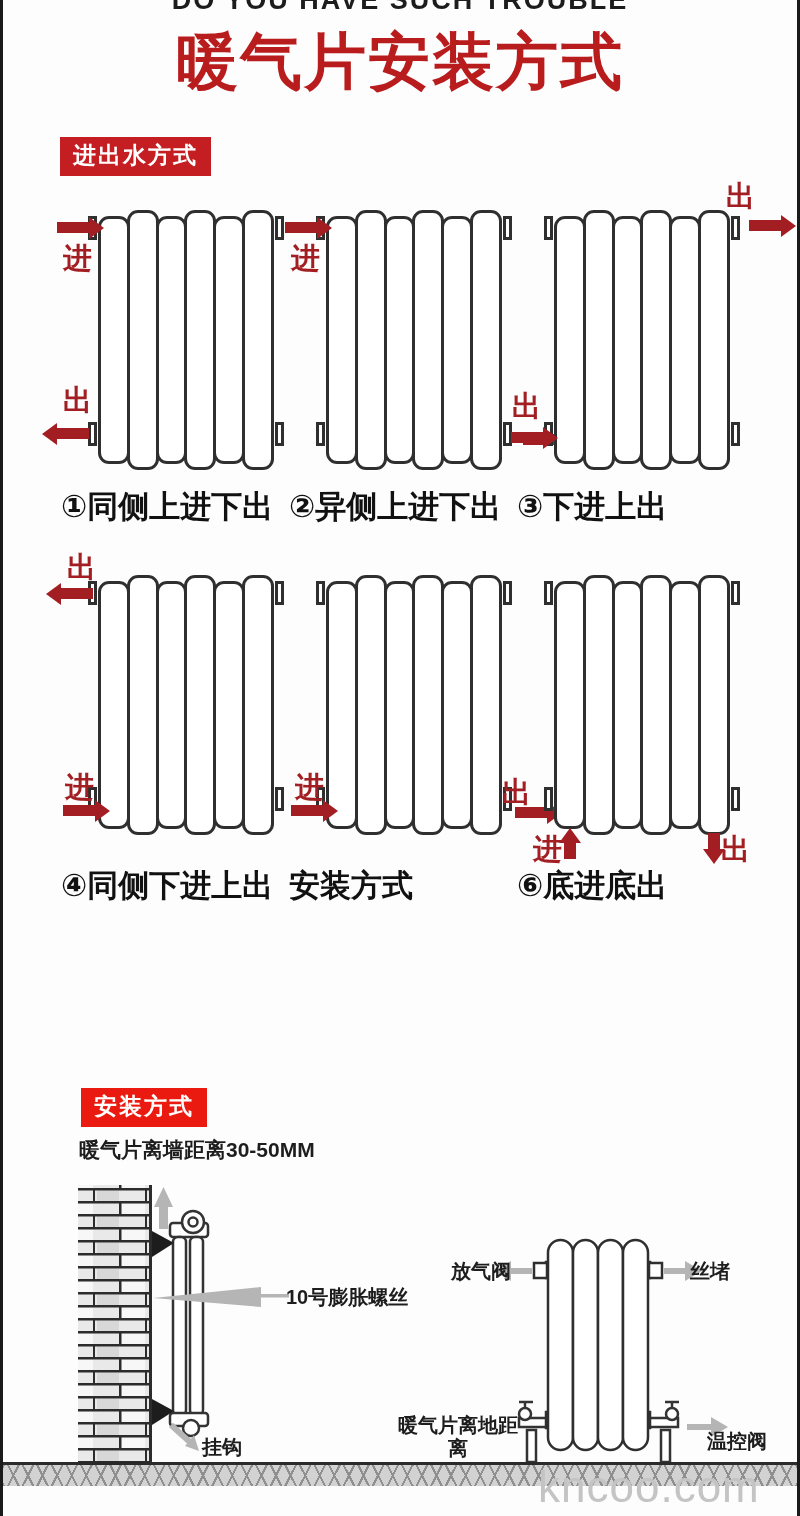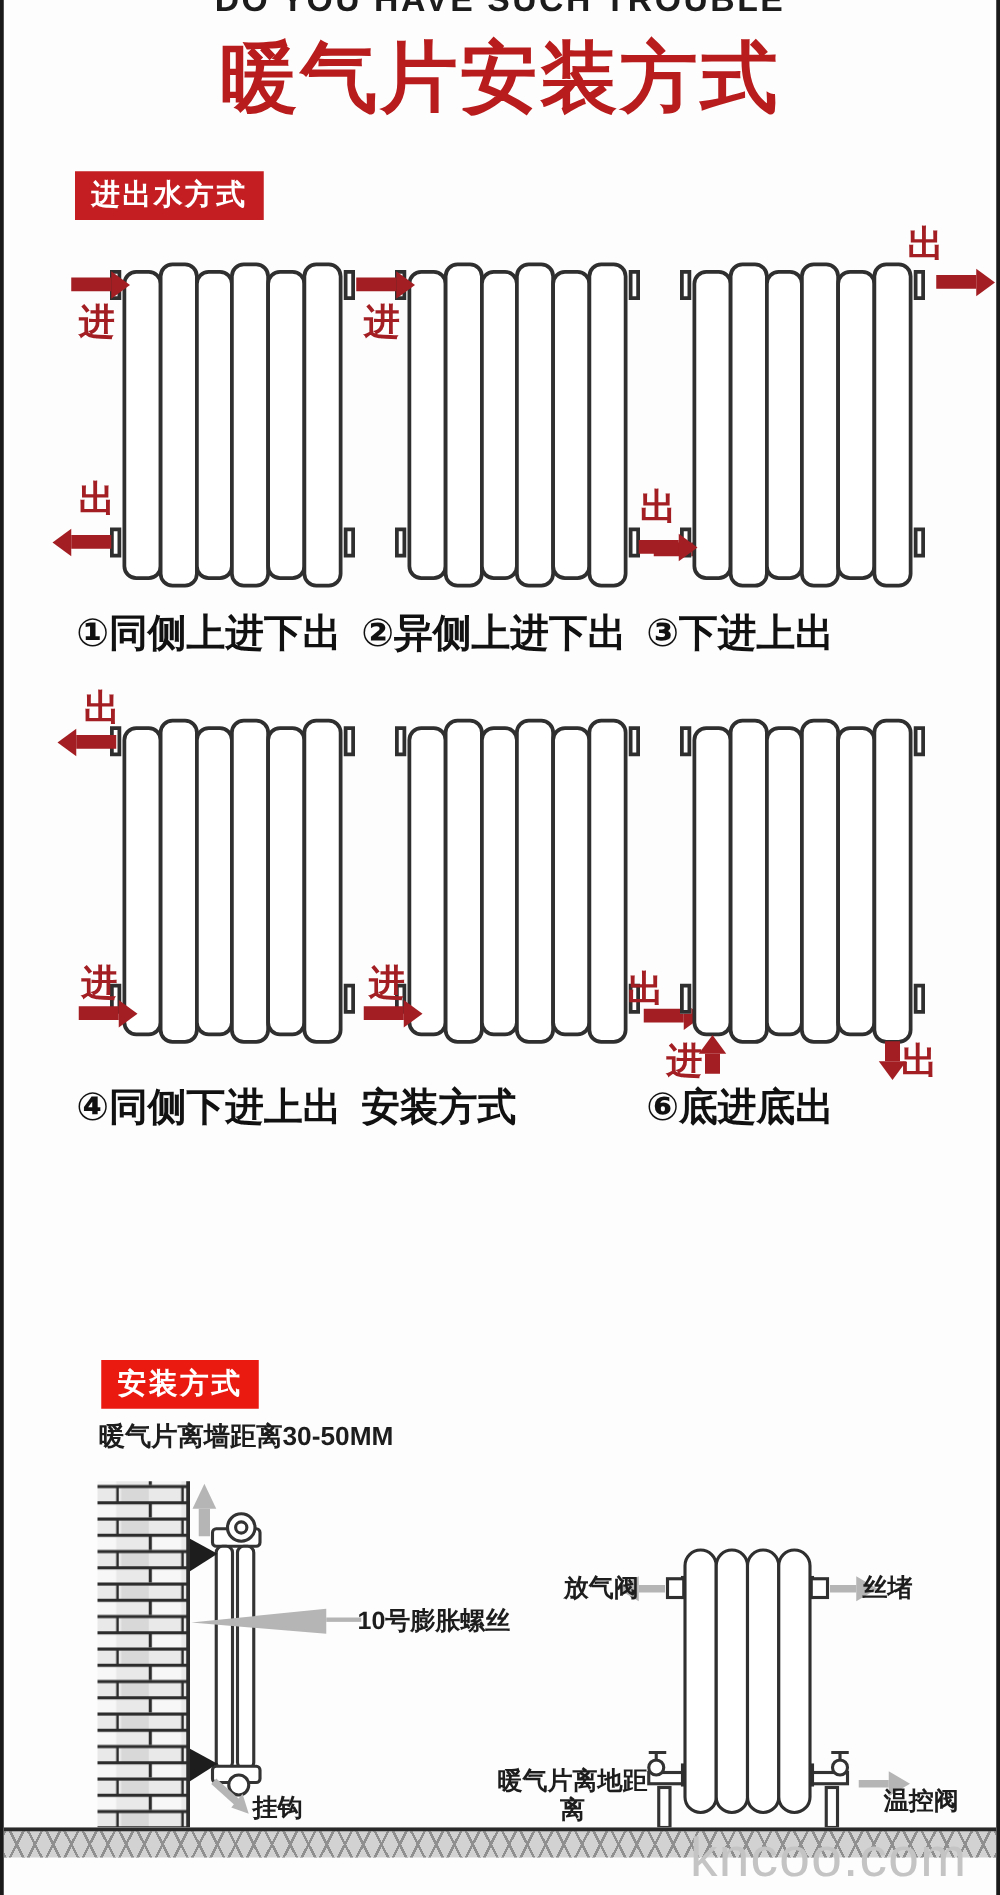--- a/index.html
+++ b/index.html
@@ -81,21 +81,21 @@
 
   
   .ground{position:absolute;left:0;right:0;top:1462px;height:24px;
     border-top:3px solid #2a2a2a;
     background:
       repeating-linear-gradient(63deg,#8f8f8f 0 2px,transparent 2px 13px),
       repeating-linear-gradient(-63deg,#8f8f8f 0 2px,transparent 2px 13px),
       #d2d2d2;}
 
   .watermark{position:absolute;left:535px;top:1462px;font-size:44px;color:#c4c4c4;
-             letter-spacing:1px;z-index:5;margin-left:14px;}
+             letter-spacing:1px;z-index:5;}
 </style>
 </head>
 <body>
 
 <div id="page">
 
   <div class="tagline">DO YOU HAVE SUCH TROUBLE</div>
   <div class="title">暖气片安装方式</div>
 
   <div class="badge badge1">进出水方式</div>

